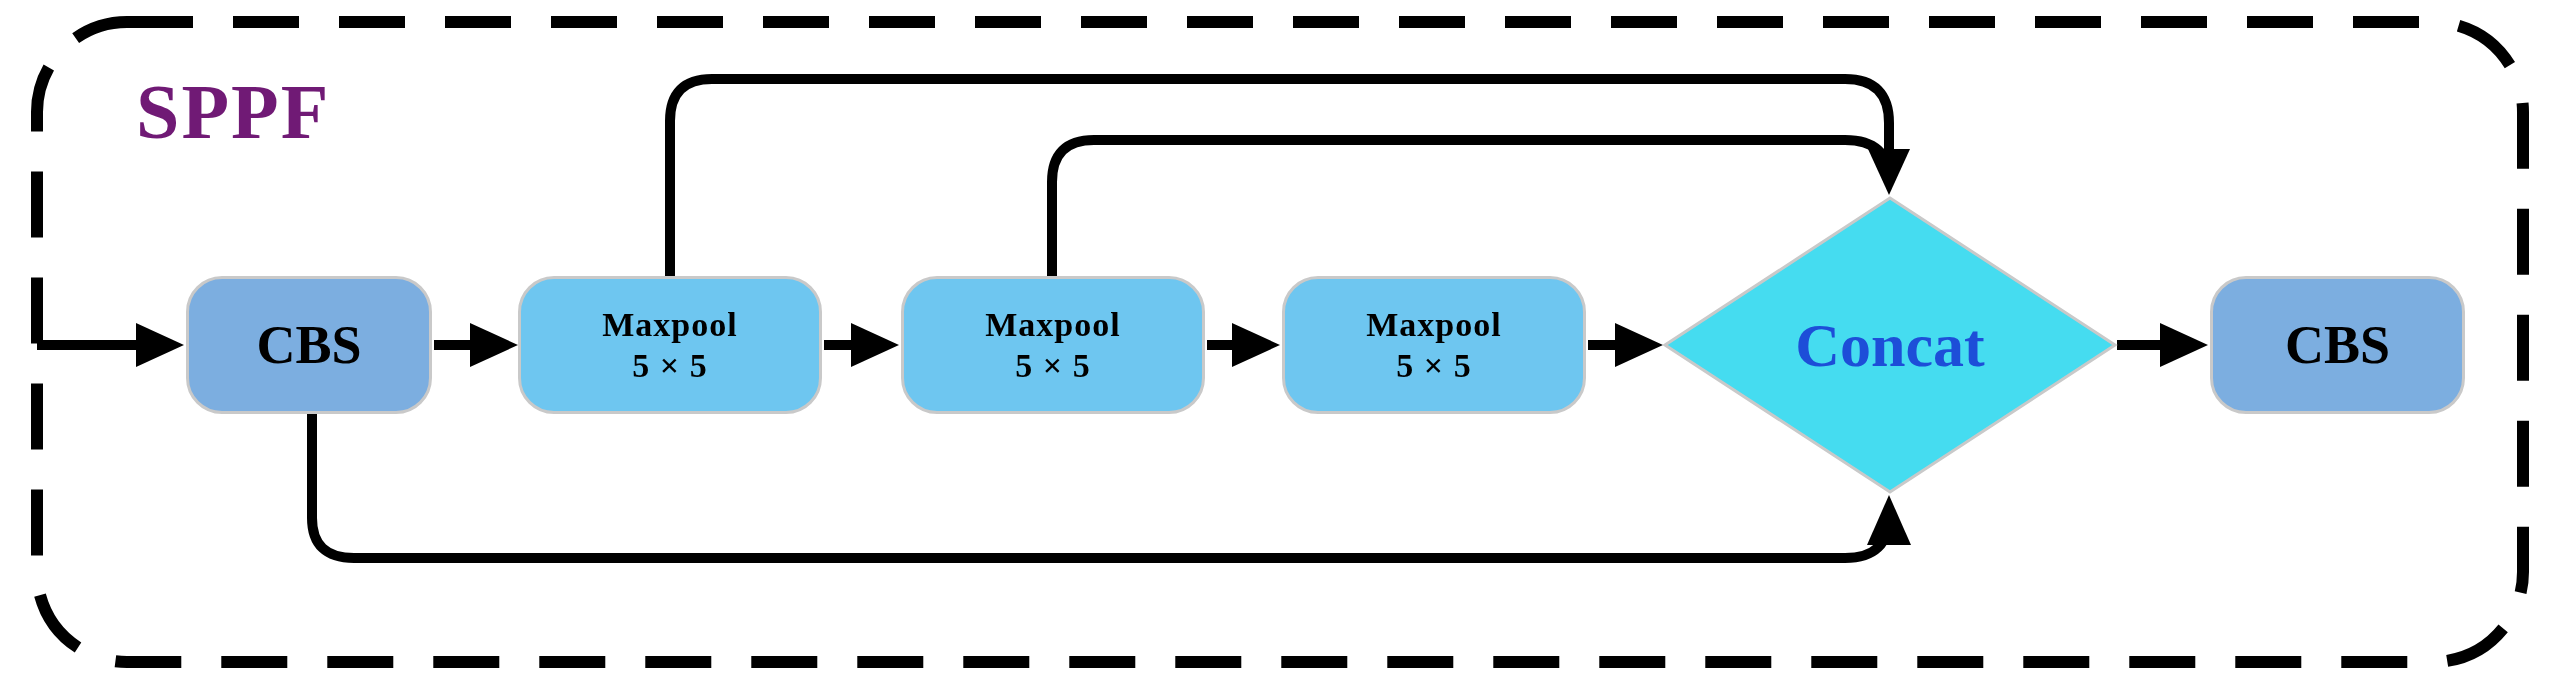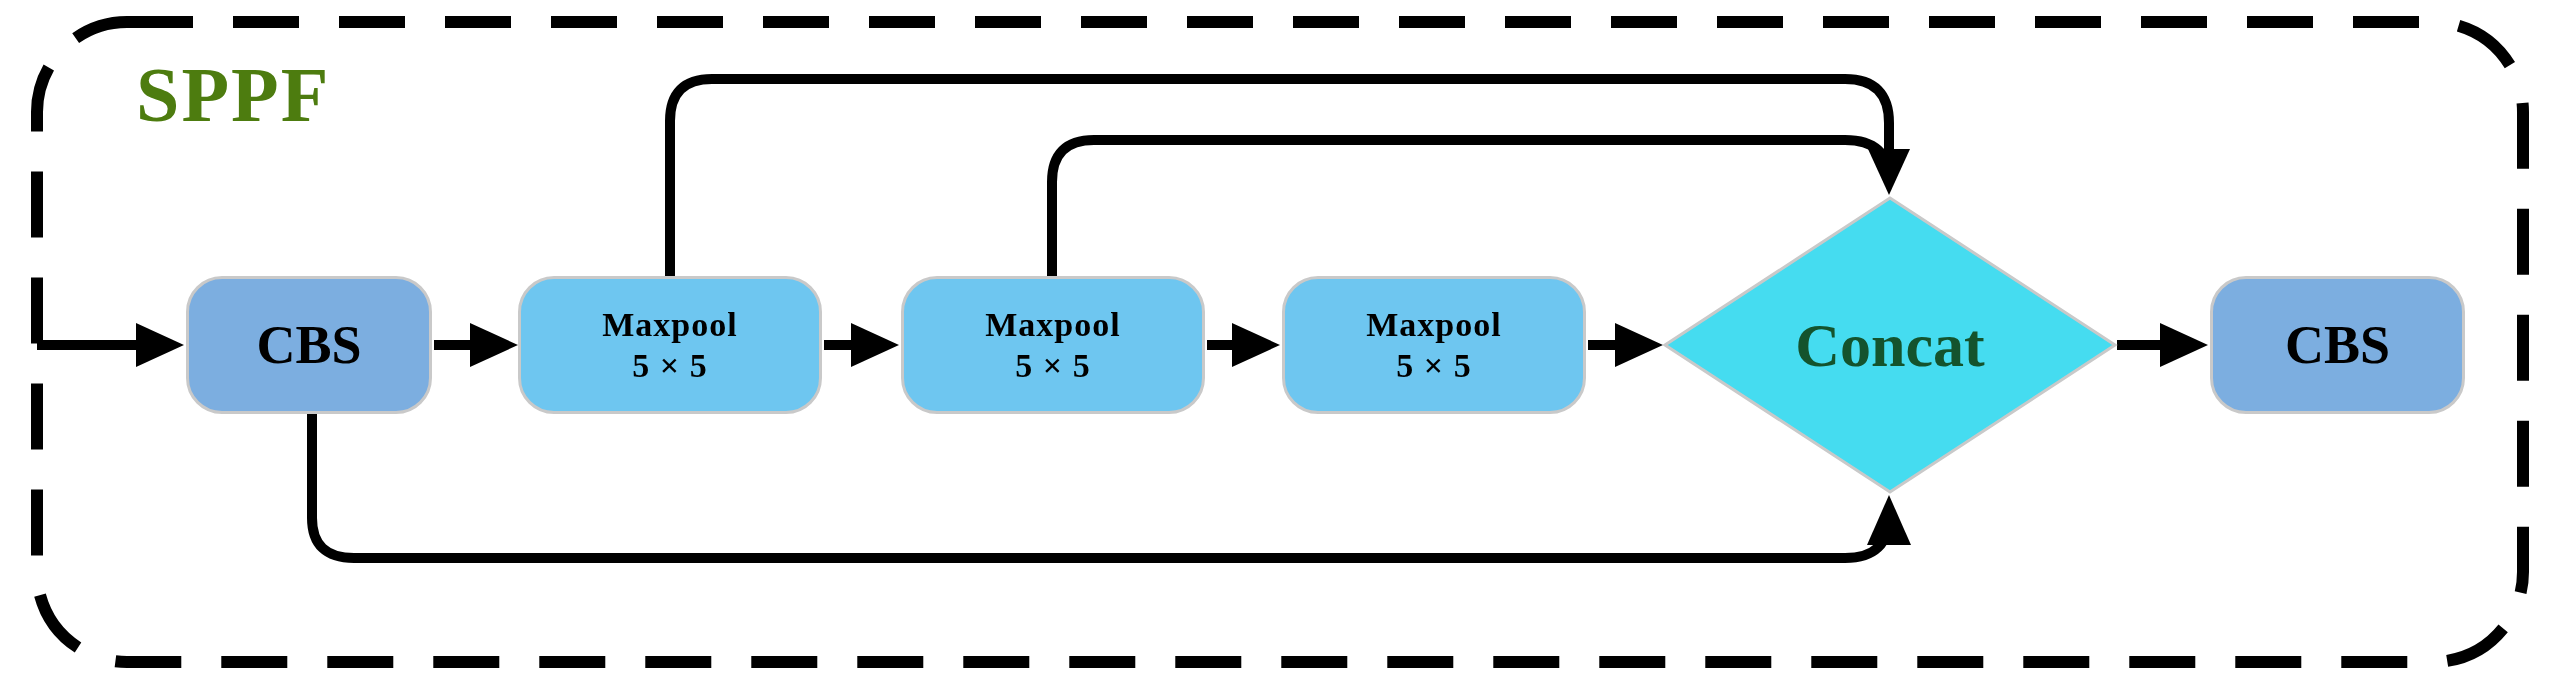--- a/index.html
+++ b/index.html
@@ -5,42 +5,42 @@
   html,body{margin:0;padding:0;background:#ffffff;}
   .canvas{
     position:relative;
     width:2563px;height:697px;
     background:#ffffff;
     font-family:"Liberation Serif","DejaVu Serif",serif;
     overflow:hidden;
   }
   svg.layer{position:absolute;left:0;top:0;width:2563px;height:697px;}
   .figure-title{
-    position:absolute;left:136px;top:56px;
-    font-size:78px;font-weight:bold;color:#4d7c0f;line-height:1;
+    position:absolute;left:136px;top:73px;
+    font-size:78px;font-weight:bold;color:#701a75;line-height:1;
     letter-spacing:2px;
   }
   .box{
     position:absolute;top:276px;height:138px;
     box-sizing:border-box;
     border:3px solid #c9c9c9;border-radius:36px;
     display:flex;flex-direction:column;align-items:center;justify-content:center;
     font-weight:bold;color:#000;text-align:center;
   }
   .cbs{font-size:54px;}
   .maxpool{font-size:34px;line-height:1.22;letter-spacing:1px;}
   .cbs-in{left:186px;width:246px;}
   .mp1{left:518px;width:304px;}
   .mp2{left:901px;width:304px;}
   .mp3{left:1282px;width:304px;}
   .cbs-out{left:2210px;width:255px;}
   .concat-label{
     position:absolute;left:1665px;top:197px;width:450px;height:296px;
     display:flex;align-items:center;justify-content:center;
-    font-size:62px;font-weight:bold;color:#14532d;
+    font-size:62px;font-weight:bold;color:#1d4ed8;
   }
 </style>
 </head>
 <body>
 
 <div class="canvas">
 
   <svg class="layer" viewBox="0 0 2563 697">
 
     <rect x="37" y="22" width="2486" height="640" rx="90" ry="90" fill="none" stroke="#000000" stroke-width="12" stroke-dasharray="66 40"></rect>

